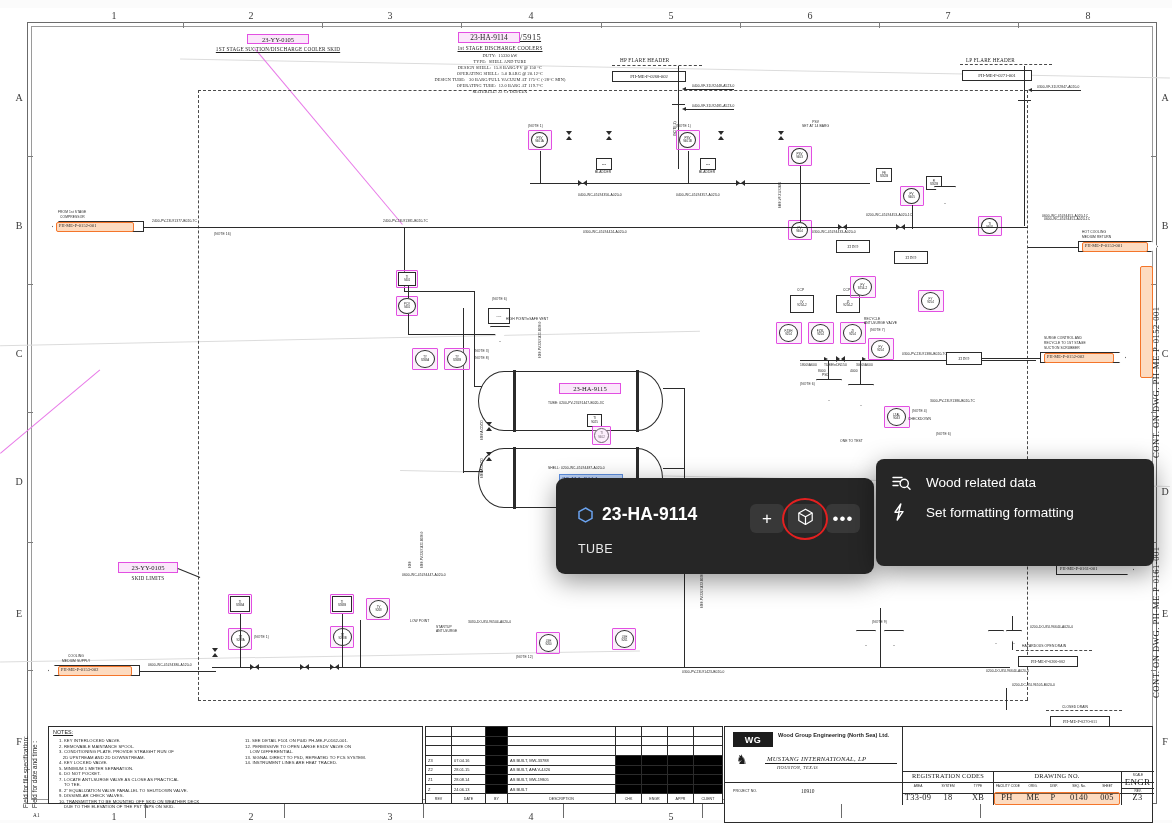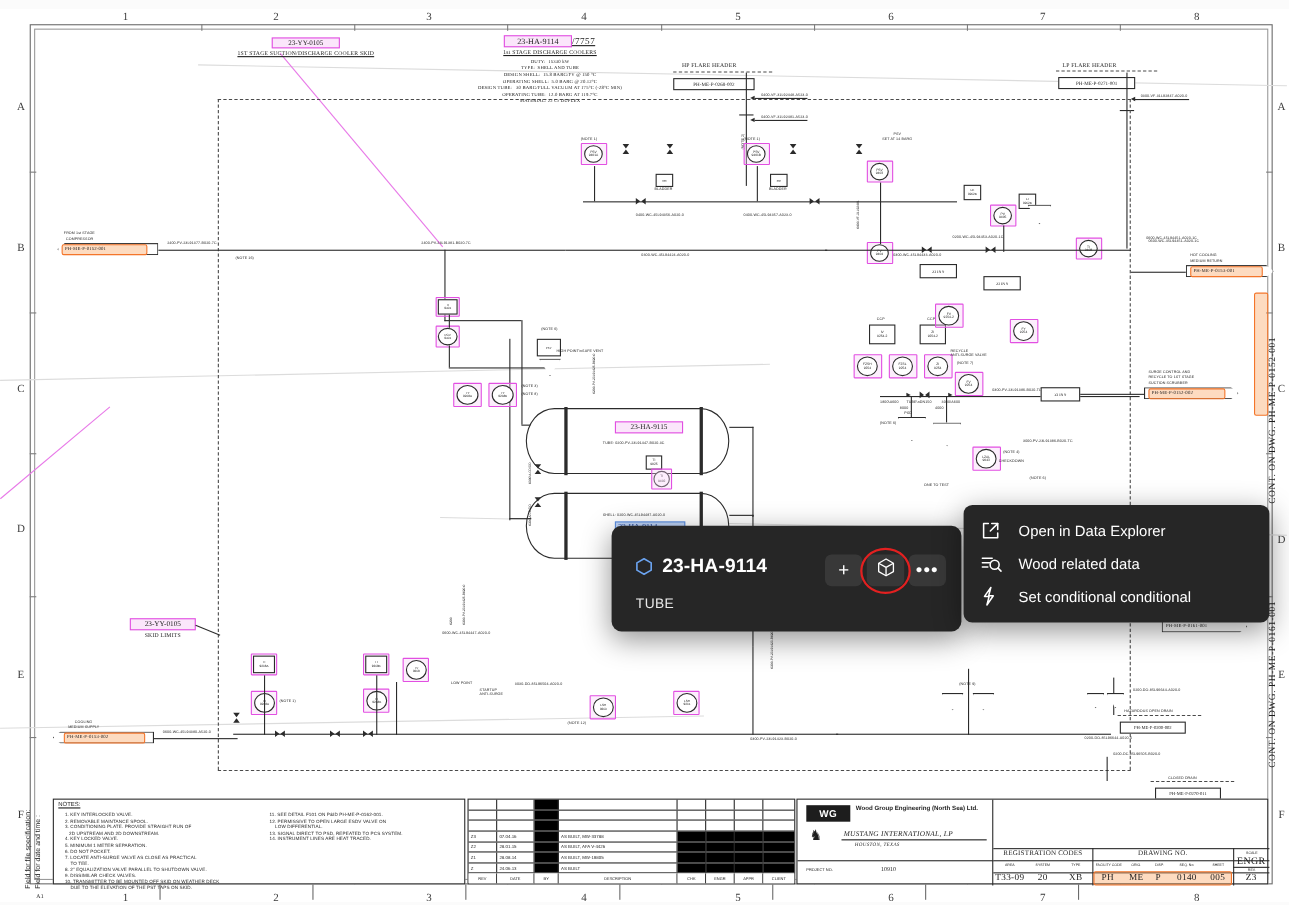--- a/index.html
+++ b/index.html
@@ -184,21 +184,21 @@
   .c-rev { width: 26px; } .c-date { width: 34px; }
   .c-by { width: 22px; background: #000; }
   .c-desc { flex: 1; }
   .c-chk { width: 26px; } .c-engr { width: 26px; }
   .c-appr{ width: 26px; } .c-client { width: 28px; }
   .rev-head .rev-cell { justify-content: center; padding-left: 0; font-size: 3.6px; background:#fff; }
   .blk { background: #000 !important; }
 
   
   .title-block {
-    position: absolute; left: 724px; top: 718px; width: 429px; height: 78px;
+    position: absolute; left: 724px; top: 718px; width: 429px; height: 97px;
     border: 1px solid #2b2b2b; background: #fff;
   }
   .tb-left {
     position: absolute; left: 0; top: 0; width: 178px; height: 78px;
     border-right: 1px solid #2b2b2b;
   }
   .wg-logo {
     position: absolute; left: 8px; top: 5px; width: 40px; height: 15px;
     background: #1d1d1d; color: #fff; display: flex; align-items: center;
     justify-content: center; font-size: 9px; font-weight: bold; letter-spacing: .5px;
@@ -374,21 +374,21 @@
     <div class="faint" style="left:400px;top:470px;width:770px;transform:rotate(1.2deg);"></div>
     <div class="faint" style="left:0px;top:648px;width:640px;transform:rotate(-1.0deg);"></div>
 
     <div class="mag-line" style="left:255px;top:40px;width:230px;transform:rotate(50deg);"></div>
     <div class="mag-line" style="left:0px;top:445px;width:130px;transform:rotate(-40deg);"></div>
 
     <div class="hl-pink-txt" style="left:247px;top:26px;width:62px;height:10px;font-size:6.4px;">23-YY-0105</div>
     <div class="txt t5 ser ctr" style="left:278px;top:39px;text-decoration:underline;">1ST STAGE SUCTION/DISCHARGE COOLER SKID</div>
 
     <div class="hl-pink-txt" style="left:458px;top:24px;width:62px;height:11px;font-size:7.4px;">23-HA-9114</div>
-    <div class="txt t8 ser" style="left:520px;top:25px;text-decoration:underline;">/7757</div>
+    <div class="txt t8 ser" style="left:520px;top:25px;text-decoration:underline;">/5915</div>
     <div class="txt t5 ser ctr" style="left:500px;top:38px;text-decoration:underline;">1st STAGE DISCHARGE COOLERS</div>
     <div class="txt t4 ser ctr" style="left:500px;top:46px;">DUTY:  15330 kW</div>
     <div class="txt t4 ser ctr" style="left:500px;top:52px;">TYPE:  SHELL AND TUBE</div>
     <div class="txt t4 ser ctr" style="left:500px;top:58px;">DESIGN SHELL:  15.8 BARG/FV @ 150 °C</div>
     <div class="txt t4 ser ctr" style="left:500px;top:64px;">OPERATING SHELL:  5.0 BARG @ 20.12°C</div>
     <div class="txt t4 ser ctr" style="left:500px;top:70px;">DESIGN TUBE:   30 BARG/FULL VACUUM AT 175°C (-28°C MIN)</div>
     <div class="txt t4 ser ctr" style="left:500px;top:76px;">OPERATING TUBE:  12.0 BARG AT 119.7°C</div>
     <div class="txt t4 ser ctr" style="left:500px;top:82px;">MATERIAL: 22 Cr DUPLEX</div>
 
     <div class="txt t5 ser" style="left:620px;top:50px;">HP FLARE HEADER</div>
@@ -909,21 +909,21 @@
       <div class="tb-rule" style="left:178px;top:66px;width:251px;height:.8px;"></div>
       <div class="tb-rule" style="left:268px;top:44px;width:1px;height:34px;"></div>
       <div class="tb-rule" style="left:396px;top:44px;width:1px;height:34px;"></div>
       <div class="tb-rule" style="left:396px;top:61px;width:33px;height:.8px;"></div>
 
       <div class="tb-sec-h" style="left:178px;top:45px;width:90px;">REGISTRATION CODES</div>
       <div class="tb-sub-h" style="left:178px;top:57px;width:30px;">AREA</div>
       <div class="tb-sub-h" style="left:208px;top:57px;width:30px;">SYSTEM</div>
       <div class="tb-sub-h" style="left:238px;top:57px;width:30px;">TYPE</div>
       <div class="tb-val" style="left:176px;top:66px;width:34px;">T33-09</div>
-      <div class="tb-val" style="left:208px;top:66px;width:30px;">20</div>
+      <div class="tb-val" style="left:208px;top:66px;width:30px;">18</div>
       <div class="tb-val" style="left:238px;top:66px;width:30px;">XB</div>
 
       <div class="tb-sec-h" style="left:268px;top:45px;width:128px;">DRAWING NO.</div>
       <div class="tb-sub-h" style="left:268px;top:57px;width:30px;">FACILITY CODE</div>
       <div class="tb-sub-h" style="left:297px;top:57px;width:22px;">ORIG.</div>
       <div class="tb-sub-h" style="left:319px;top:57px;width:20px;">DISP.</div>
       <div class="tb-sub-h" style="left:339px;top:57px;width:30px;">SEQ. No.</div>
       <div class="tb-sub-h" style="left:369px;top:57px;width:27px;">SHEET</div>
 
       <div class="hl-orange" style="left:269px;top:65px;width:126px;height:13px;"></div>
@@ -971,45 +971,35 @@
     </div>
 
     <div class="pillbtn" id="btn-more">
       <span>•••</span>
     </div>
 
     <div class="red-ring"></div>
   </div>
 
   <div class="ctx-menu">
-    <div class="ctx-item">
-      <span class="ctx-ic">
-        <svg width="17" height="17" viewBox="0 0 17 17">
-          <path d="M6.5 2 H2.2 V14.8 H15 V10.5" fill="none" stroke="#fff" stroke-width="1.4" stroke-linecap="round" stroke-linejoin="round"></path>
-          <path d="M9.6 2 H15 V7.4" fill="none" stroke="#fff" stroke-width="1.4" stroke-linecap="round" stroke-linejoin="round"></path>
-          <path d="M15 2 L8.3 8.7" fill="none" stroke="#fff" stroke-width="1.4" stroke-linecap="round"></path>
-        </svg>
-      </span>
-      <span class="ctx-label">Open in Data Explorer</span>
-    </div>
 
     <div class="ctx-item">
       <span class="ctx-ic">
         <svg width="19" height="15" viewBox="0 0 19 15">
           <path d="M1 2.5 H10 M1 6.5 H7.5 M1 10.5 H6" fill="none" stroke="#fff" stroke-width="1.4" stroke-linecap="round"></path>
           <circle cx="12.2" cy="8.4" r="4.1" fill="none" stroke="#fff" stroke-width="1.4"></circle>
           <path d="M15.3 11.5 L18 14.2" fill="none" stroke="#fff" stroke-width="1.4" stroke-linecap="round"></path>
         </svg>
       </span>
       <span class="ctx-label">Wood related data</span>
     </div>
 
     <div class="ctx-item">
       <span class="ctx-ic">
         <svg width="14" height="18" viewBox="0 0 14 18">
           <path d="M8.8 1 L3 9.2 H7.2 L5.2 17 L11 8.6 H6.8 Z" fill="none" stroke="#fff" stroke-width="1.4" stroke-linejoin="round"></path>
         </svg>
       </span>
-      <span class="ctx-label">Set conditional conditional</span>
+      <span class="ctx-label">Set formatting formatting</span>
     </div>
   </div>
 
 </div>
 
 </body></html>

